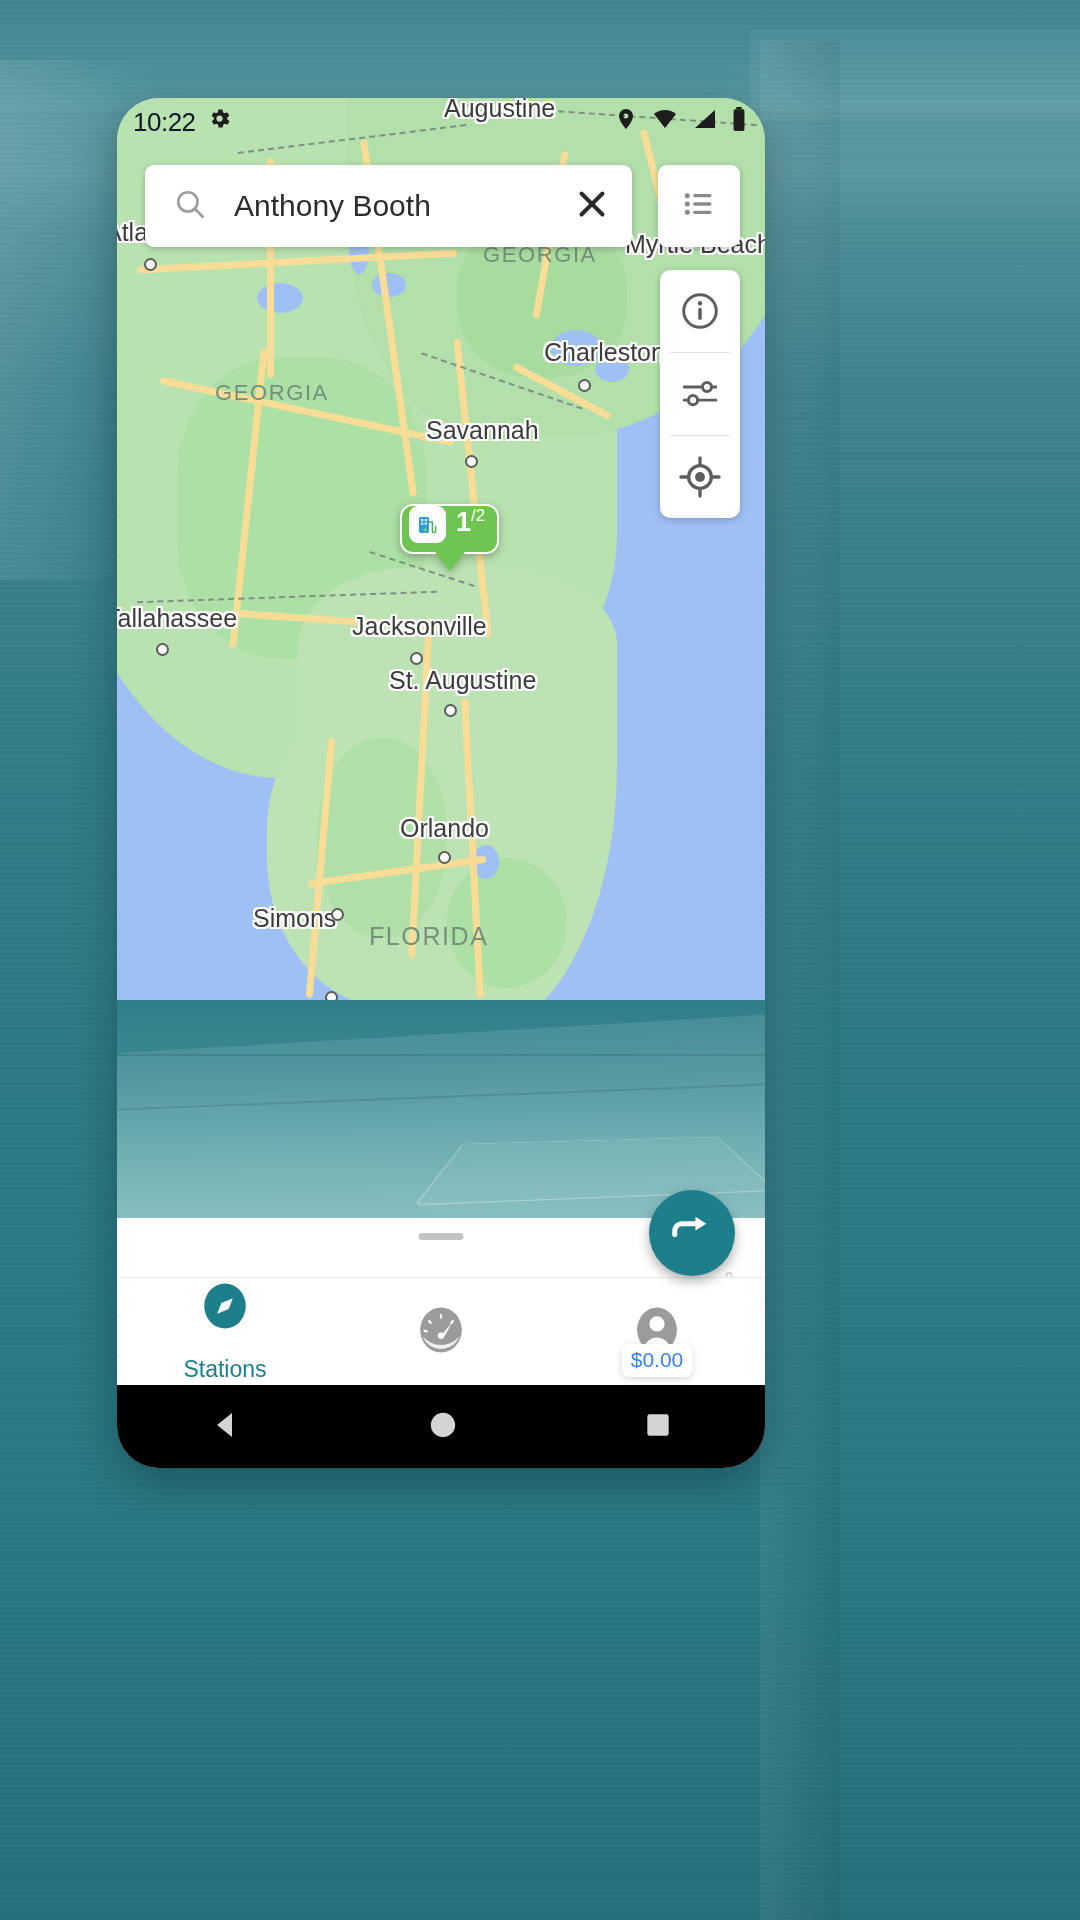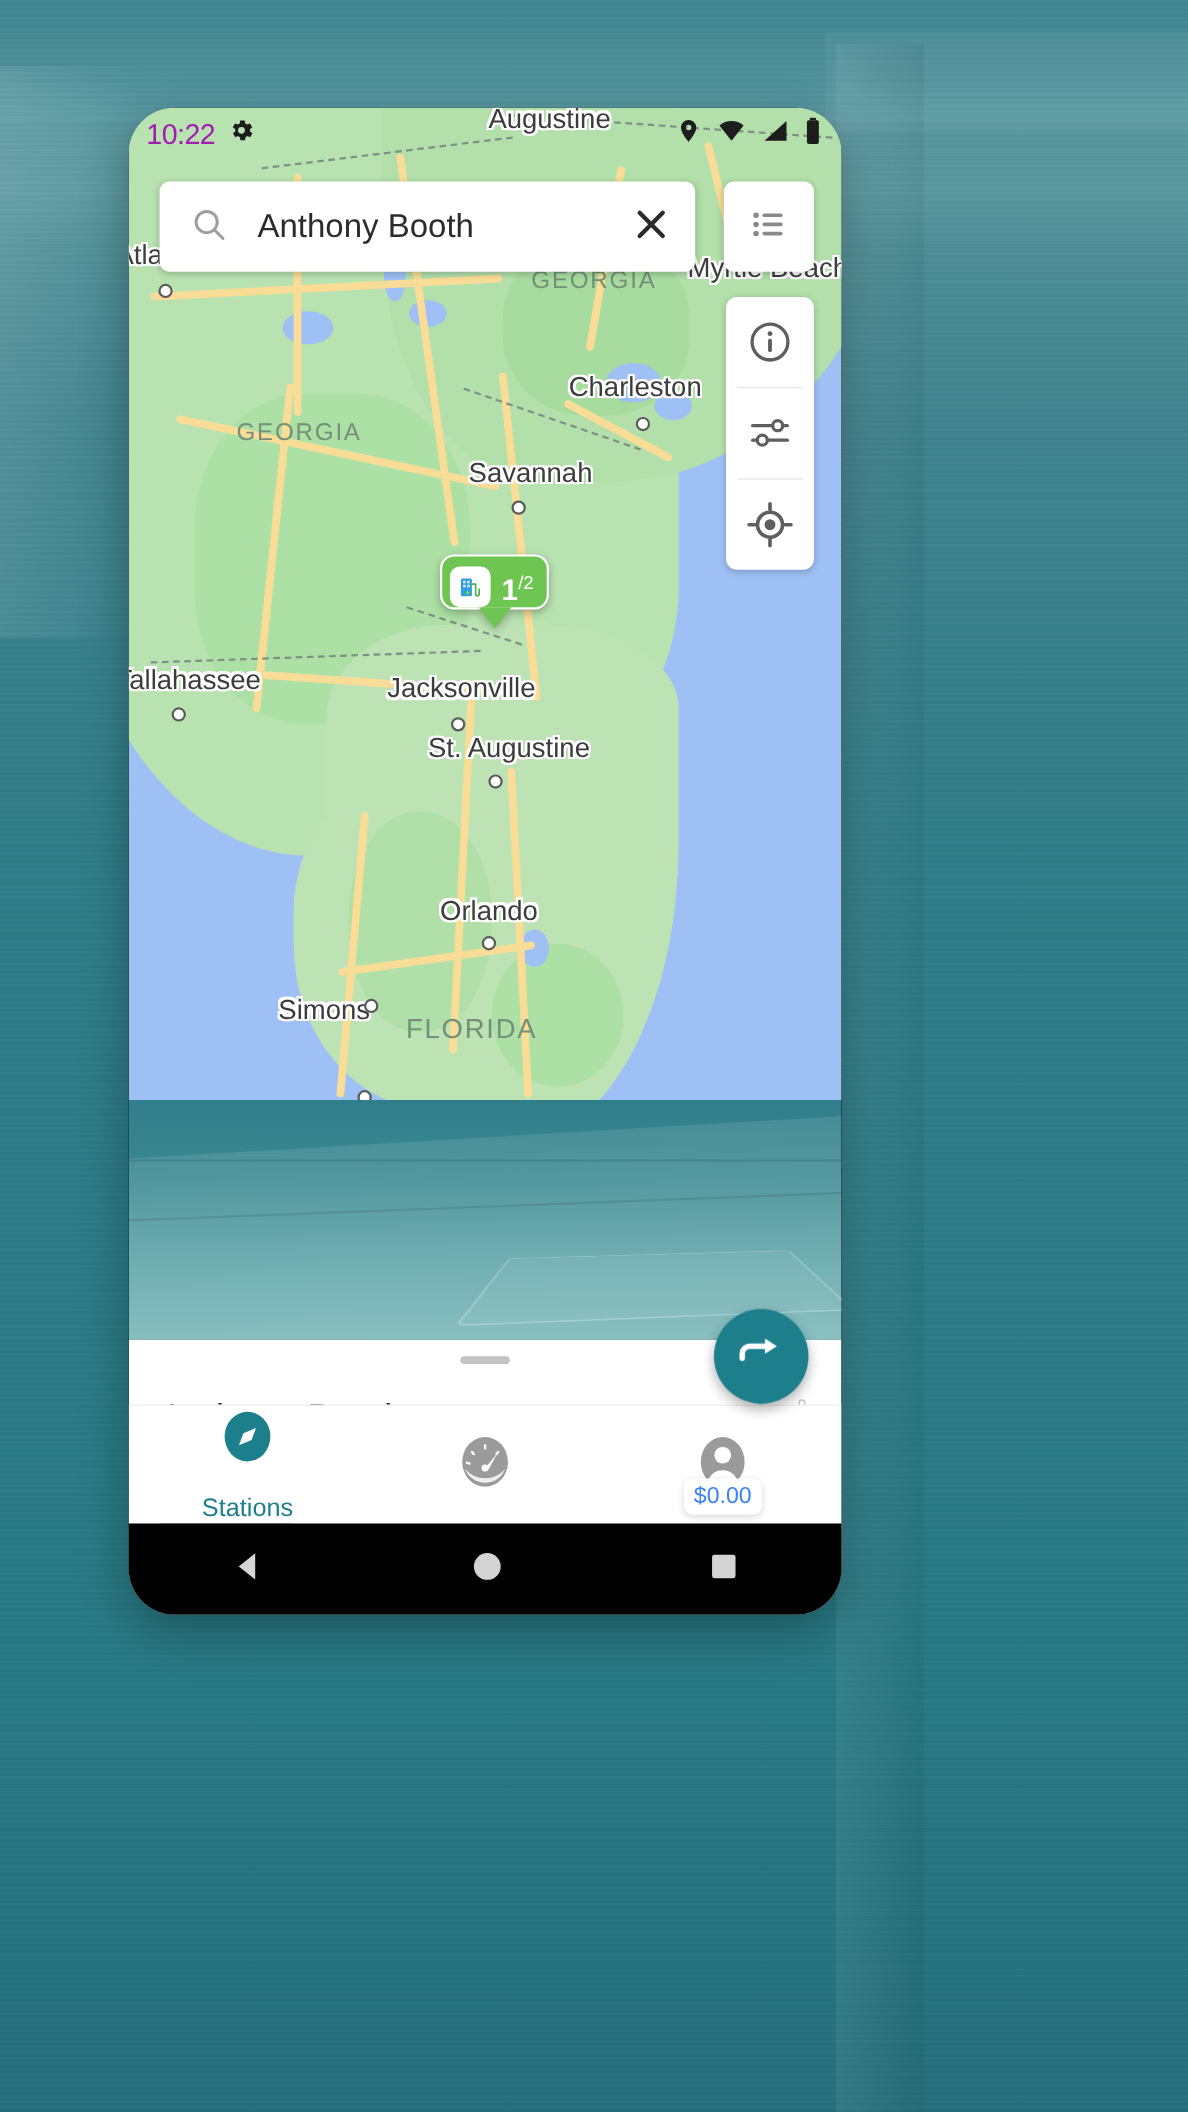--- a/index.html
+++ b/index.html
@@ -160,21 +160,21 @@
     position: absolute;
     border-top: 2.5px dashed #7e8f84;
   }
 
   
   .statusbar {
     position: absolute; left: 0; right: 0; top: 0; height: 48px;
     display: flex; align-items: center;
     padding: 0 18px 0 16px;
     z-index: 30;
-    color: #a21caf;
+    color: #0f172a;
     font-size: 26px;
   }
   .sb-left { display: flex; align-items: center; gap: 11px; }
   .sb-spacer { flex: 1; }
   .sb-right { display: flex; align-items: center; gap: 13px; }
   .sb-clock { font-size: 26px; letter-spacing: -0.5px; }
 
   
   .searchbar {
     position: absolute; left: 28px; top: 67px;
@@ -221,21 +221,21 @@
   
   .marker {
     position: absolute; left: 283px; top: 406px;
     z-index: 20;
     filter: drop-shadow(0 3px 4px rgba(0,0,0,0.28));
   }
   .marker-body {
     background: #6ec551;
     border-radius: 13px;
     height: 50px;
-    display: flex; align-items: flex-end;
+    display: flex; align-items: flex-start;
     padding: 0 12px 0 7px;
     gap: 10px;
     border: 2px solid #fff;
   }
   .marker-icon-box {
     width: 37px; height: 37px;
     background: #fff;
     border-radius: 9px;
     display: flex; align-items: center; justify-content: center;
   }
@@ -436,21 +436,21 @@
     <div class="border-dash" style="left:120px;top:40px;width:230px;transform:rotate(-7deg);"></div>
     <div class="border-dash" style="left:350px;top:16px;width:290px;transform:rotate(4deg);"></div>
     <div class="border-dash" style="left:300px;top:282px;width:170px;transform:rotate(19deg);"></div>
     <div class="border-dash" style="left:20px;top:498px;width:300px;transform:rotate(-2deg);"></div>
     <div class="border-dash" style="left:250px;top:470px;width:110px;transform:rotate(18deg);"></div>
 
     <div class="city-label" style="left:327px;top:-4px;">Augustine</div>
     <div class="city-label" style="left:-12px;top:120px;">Atlanta</div>
     <div class="city-dot" style="left:27px;top:160px;"></div>
     <div class="city-label" style="left:508px;top:132px;">Myrtle Beach</div>
-    <div class="city-label" style="left:400px;top:240px;">Charleston</div>
+    <div class="city-label" style="left:427px;top:240px;">Charleston</div>
     <div class="city-dot" style="left:461px;top:281px;"></div>
     <div class="city-label" style="left:309px;top:318px;">Savannah</div>
     <div class="city-dot" style="left:348px;top:357px;"></div>
     <div class="city-label" style="left:-12px;top:506px;">Tallahassee</div>
     <div class="city-dot" style="left:39px;top:545px;"></div>
     <div class="city-label" style="left:235px;top:514px;">Jacksonville</div>
     <div class="city-dot" style="left:293px;top:554px;"></div>
     <div class="city-label" style="left:272px;top:568px;">St. Augustine</div>
     <div class="city-dot" style="left:327px;top:606px;"></div>
     <div class="city-label" style="left:283px;top:716px;">Orlando</div>

